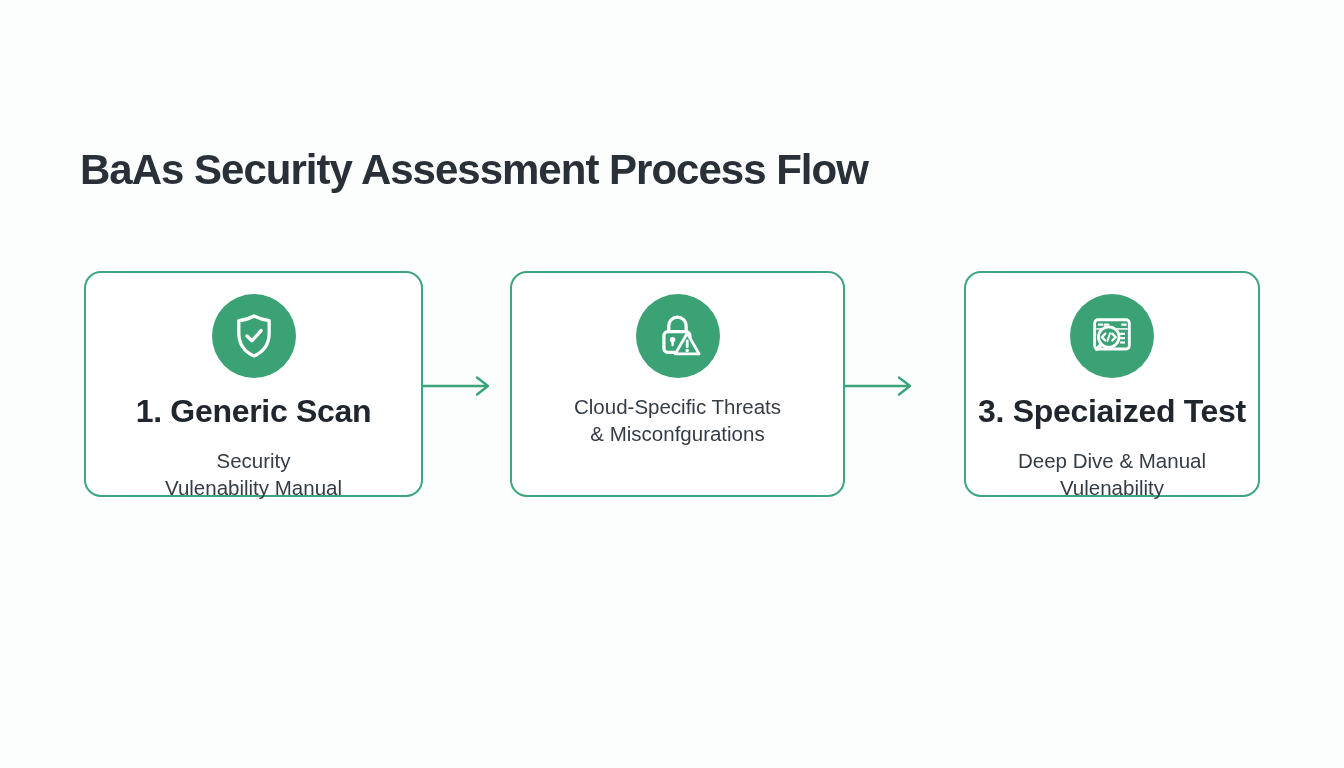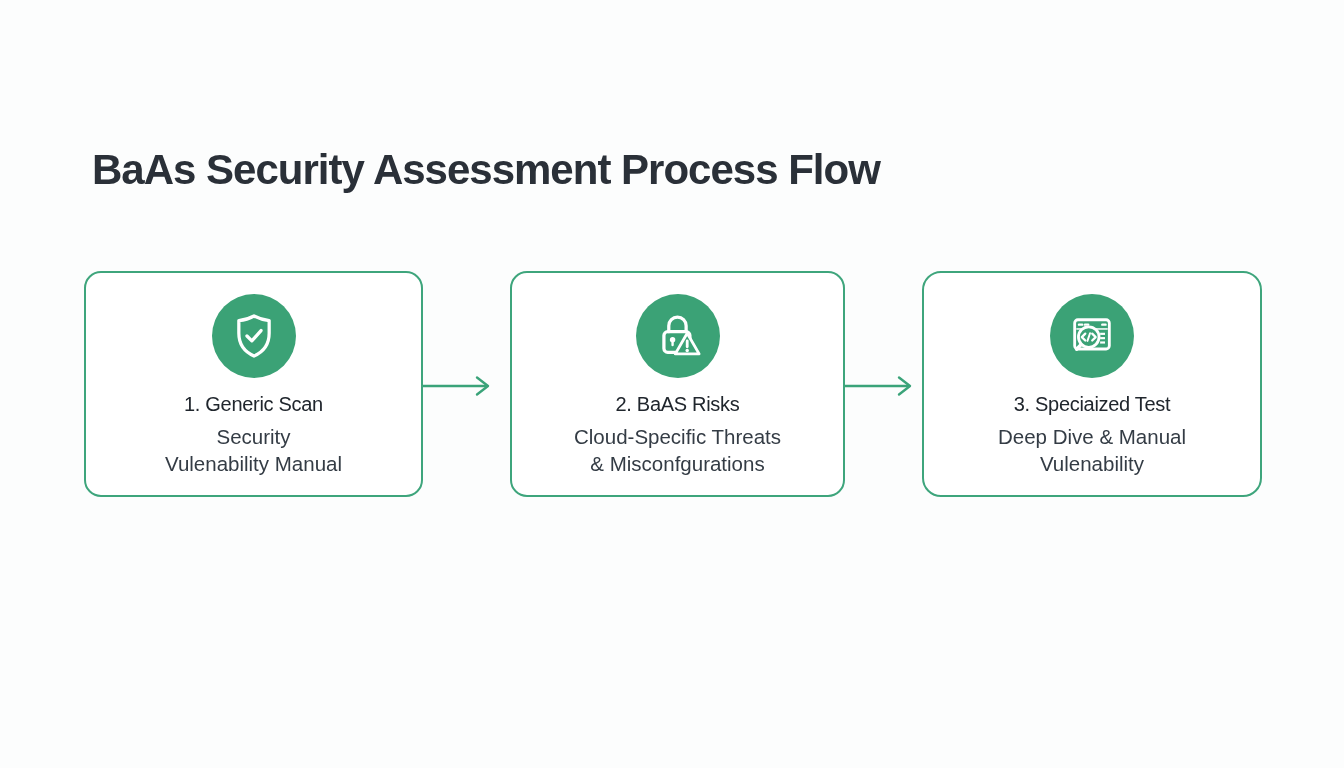--- a/index.html
+++ b/index.html
@@ -21,21 +21,21 @@
     overflow:hidden;
   }
   .canvas{
     position:relative;
     width:1344px;
     height:768px;
     background:var(--background);
   }
   .page-title{
     position:absolute;
-    left:92px;
+    left:80px;
     top:146px;
     font-size:42px;
     font-weight:700;
     letter-spacing:-1px;
     color:var(--heading-text);
     white-space:nowrap;
   }
   .step-card{
     position:absolute;
     top:271px;
@@ -44,39 +44,39 @@
     border:2px solid var(--border-green);
     border-radius:17px;
     display:flex;
     flex-direction:column;
     align-items:center;
     padding-top:21px;
     text-align:center;
   }
   .step-card.card-1{left:84px;width:339px;}
   .step-card.card-2{left:510px;width:335px;}
-  .step-card.card-3{left:922px;width:340px;border-radius:19px;}
+  .step-card.card-3{left:964px;width:296px;}
   .icon-circle{
     width:84px;
     height:84px;
     border-radius:50%;
     background:var(--accent-green);
     display:flex;
     align-items:center;
     justify-content:center;
     margin-bottom:15px;
     flex-shrink:0;
   }
   .icon-circle svg{display:block;}
   .step-title{
-    font-size:20px;
-    font-weight:400;
+    font-size:32px;
+    font-weight:700;
     color:var(--card-title-text);
     letter-spacing:-0.3px;
-    margin-bottom:7px;
+    margin-bottom:17px;
   }
   .step-subtitle{
     font-size:20.5px;
     color:var(--card-subtitle-text);
     line-height:27px;
   }
   .step-subtitle span{display:block;}
   .connector{
     position:absolute;
     top:374px;
@@ -117,21 +117,20 @@
       <svg width="52" height="52" viewBox="0 0 48 48">
         <path d="M15.5 20 V14.5 a8 8 0 0 1 16 0 V20" fill="none" stroke="var(--icon-foreground)" stroke-width="3" stroke-linecap="round"></path>
         <rect x="11" y="20" width="24" height="19" rx="3.5" fill="none" stroke="var(--icon-foreground)" stroke-width="3"></rect>
         <circle cx="19" cy="27.5" r="2.5" fill="var(--icon-foreground)"></circle>
         <rect x="17.9" y="28.5" width="2.2" height="5" rx="1.1" fill="var(--icon-foreground)"></rect>
         <path d="M32.5 21.5 L43.5 40.5 H21.5 Z" fill="var(--accent-green)" stroke="var(--icon-foreground)" stroke-width="2.6" stroke-linejoin="round"></path>
         <line x1="32.5" y1="28.5" x2="32.5" y2="34" stroke="var(--icon-foreground)" stroke-width="2.6" stroke-linecap="round"></line>
         <circle cx="32.5" cy="37.3" r="1.6" fill="var(--icon-foreground)"></circle>
       </svg>
     </div>
-    <div class="step-title">2. BaAS Risks</div>
     <div class="step-subtitle">
       <span>Cloud-Specific Threats</span>
       <span>&amp; Misconfgurations</span>
     </div>
   </div>
 
   <svg class="connector connector-2" viewBox="0 0 70 24">
     <line x1="1" y1="12" x2="64" y2="12" stroke="var(--arrow-green)" stroke-width="2.4"></line>
     <polyline points="55,3.5 66,12 55,20.5" fill="none" stroke="var(--arrow-green)" stroke-width="2.4" stroke-linecap="round" stroke-linejoin="round"></polyline>
   </svg>

